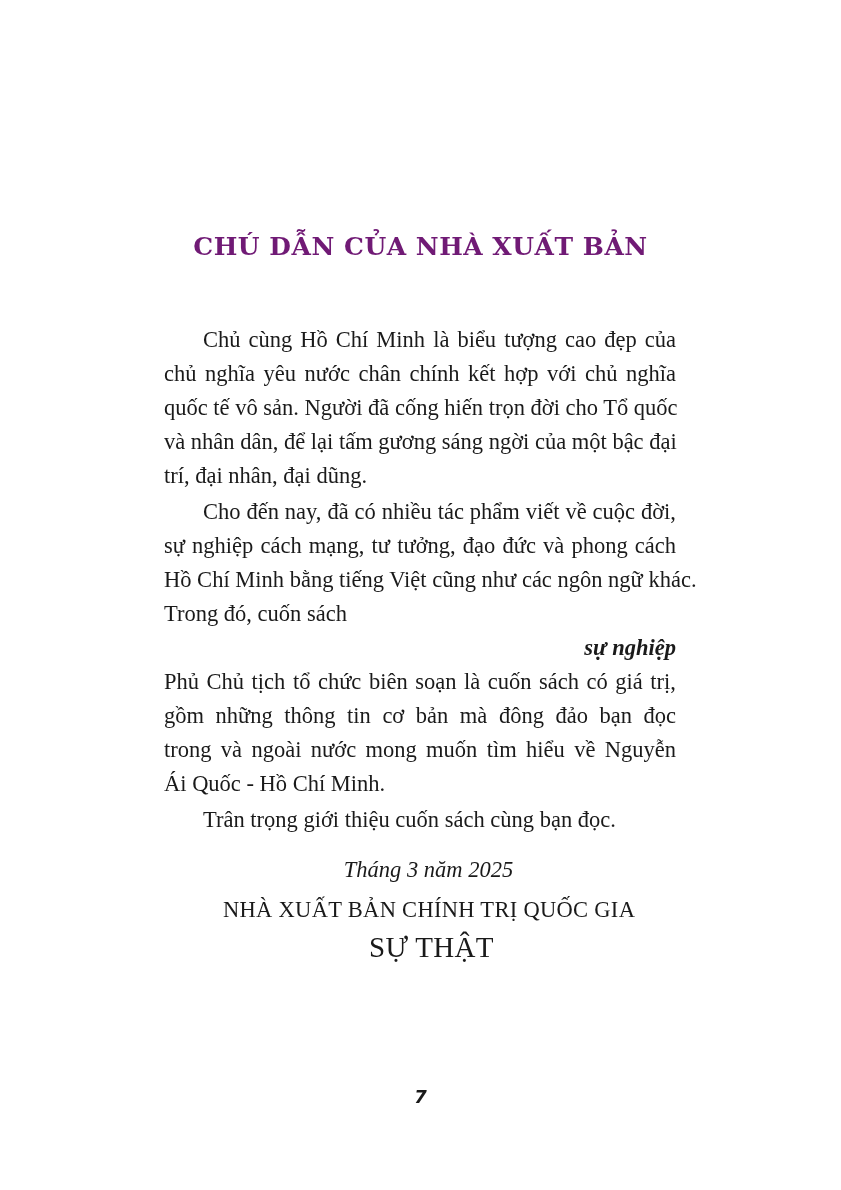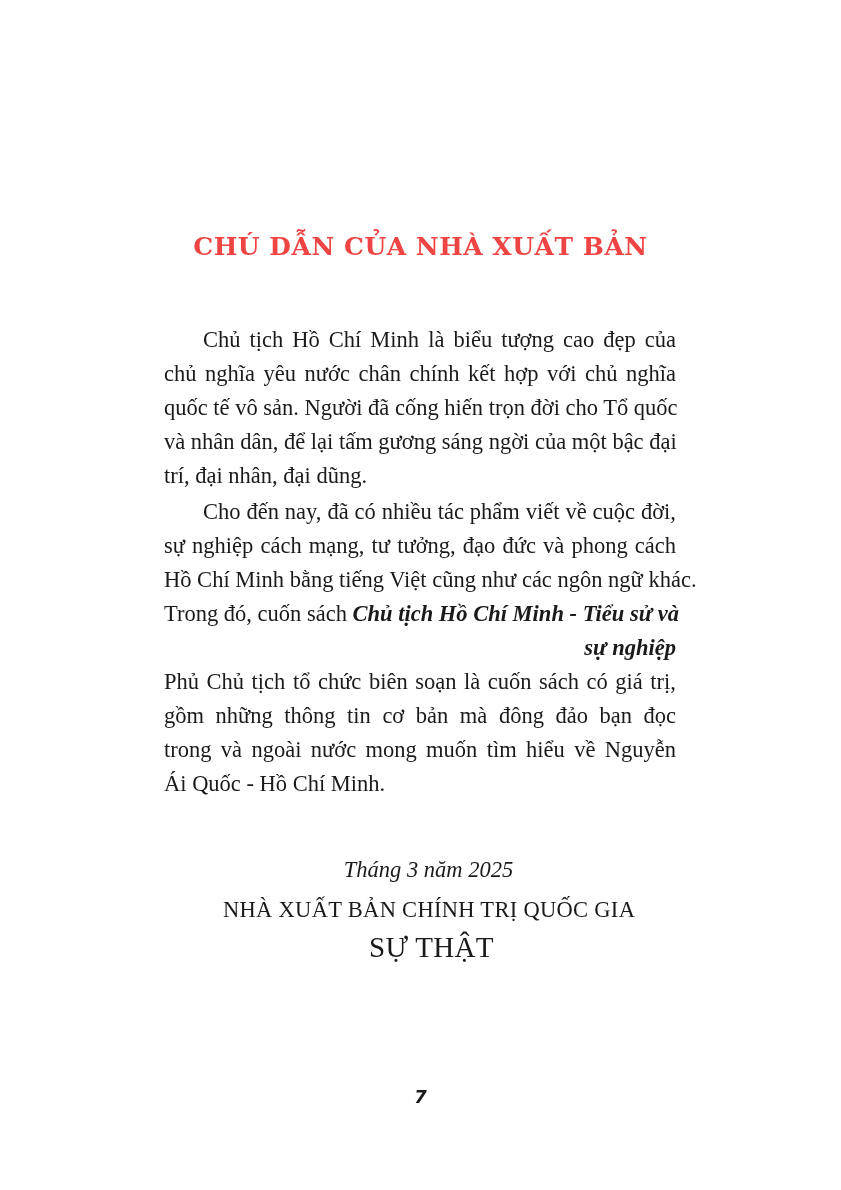--- a/index.html
+++ b/index.html
@@ -1,60 +1,60 @@
 <!DOCTYPE html>
 <html><head>
 <meta charset="utf-8">
 <style>
   html, body { margin: 0; padding: 0; background: #ffffff; }
   body { width: 841px; height: 1190px; position: relative; overflow: hidden;
          font-family: "Liberation Serif", "DejaVu Serif", serif; color: #1a1a1a; }
   .page { position: absolute; inset: 0; }
   .title { position: absolute; left: 0; width: 841px; top: 232px; text-align: center;
            font-family: "DejaVu Serif", "Liberation Serif", serif; font-weight: bold;
-           font-size: 25px; letter-spacing: 0.5px; color: #ef4444; }
+           font-size: 25px; letter-spacing: 0.5px; color: #701a75; }
   .line { position: absolute; left: 164px; width: 512px; font-size: 22.5px; line-height: 34px;
           white-space: nowrap; }
   .just { text-align: justify; text-align-last: justify; }
   .indent { left: 203px; width: 473px; }
   .bi { font-weight: bold; font-style: italic; }
   .sig-date { position: absolute; left: 0; width: 841px; top: 857px; text-align: center;
               font-style: italic; font-size: 22.5px; padding-left: 16px; box-sizing: border-box; }
   .sig-pub { position: absolute; left: 223px; top: 897px; font-size: 22.5px; letter-spacing: 0.3px; white-space: nowrap; }
   .sig-pub2 { position: absolute; left: 369px; top: 931px; font-size: 29px; letter-spacing: 0.3px; white-space: nowrap; }
   .page-num { position: absolute; left: 0; width: 841px; top: 1086px; text-align: center;
               font-family: "DejaVu Sans", "Liberation Sans", sans-serif; font-weight: bold; font-style: italic;
               font-size: 18px; }
 </style>
 </head>
 <body>
 
 <div class="page">
   <div class="title">CHÚ DẪN CỦA NHÀ XUẤT BẢN</div>
 
-  <div class="line just indent" style="top:323px;">Chủ tịch Hồ Chí Minh là biểu tượng cao đẹp của</div>
+  <div class="line just indent" style="top:323px;">Chủ cùng Hồ Chí Minh là biểu tượng cao đẹp của</div>
   <div class="line just" style="top:357px;">chủ nghĩa yêu nước chân chính kết hợp với chủ nghĩa</div>
   <div class="line just" style="top:391px;">quốc tế vô sản. Người đã cống hiến trọn đời cho Tổ quốc</div>
   <div class="line just" style="top:425px;">và nhân dân, để lại tấm gương sáng ngời của một bậc đại</div>
   <div class="line" style="top:459px;">trí, đại nhân, đại dũng.</div>
 
   <div class="line just indent" style="top:495px;">Cho đến nay, đã có nhiều tác phẩm viết về cuộc đời,</div>
   <div class="line just" style="top:529px;">sự nghiệp cách mạng, tư tưởng, đạo đức và phong cách</div>
   <div class="line just" style="top:563px;">Hồ Chí Minh bằng tiếng Việt cũng như các ngôn ngữ khác.</div>
   <div class="line" style="top:597px; display:flex; justify-content:space-between;">
     <span style="white-space:pre;text-align:center;">Trong đó, cuốn sách </span>
-    <span class="bi">Chủ tịch Hồ Chí Minh - Tiểu sử và</span>
   </div>
   <div class="line" style="top:631px; display:flex; justify-content:flex-end;">
     <span class="bi">sự nghiệp</span>
   </div>
   <div class="line just" style="top:665px;">Phủ Chủ tịch tổ chức biên soạn là cuốn sách có giá trị,</div>
   <div class="line just" style="top:699px;">gồm những thông tin cơ bản mà đông đảo bạn đọc</div>
   <div class="line just" style="top:733px;">trong và ngoài nước mong muốn tìm hiểu về Nguyễn</div>
   <div class="line" style="top:767px;">Ái Quốc - Hồ Chí Minh.</div>
 
+  <div class="line indent" style="top:803px;">Trân trọng giới thiệu cuốn sách cùng bạn đọc.</div>
 
   <div class="sig-date">Tháng 3 năm 2025</div>
   <div class="sig-pub">NHÀ XUẤT BẢN CHÍNH TRỊ QUỐC GIA</div>
   <div class="sig-pub2">SỰ THẬT</div>
 
   <div class="page-num">7</div>
 </div>
 
 </body></html>

